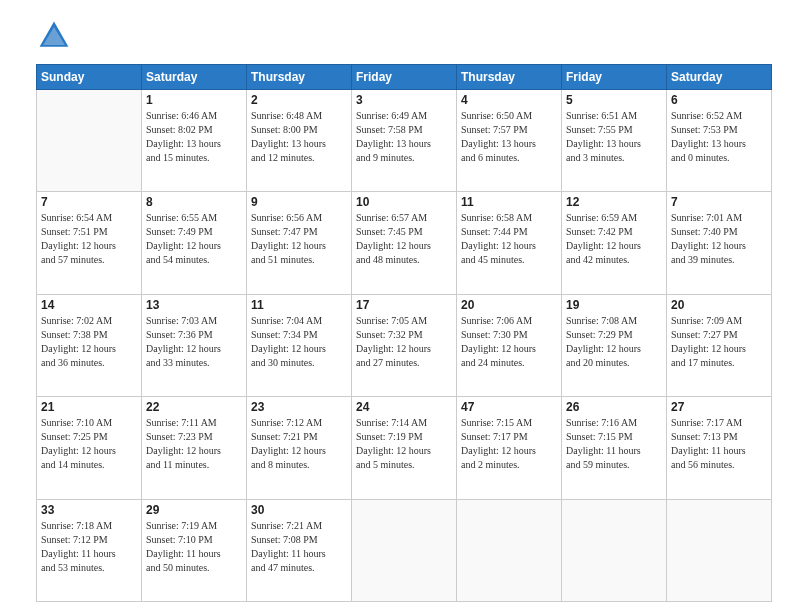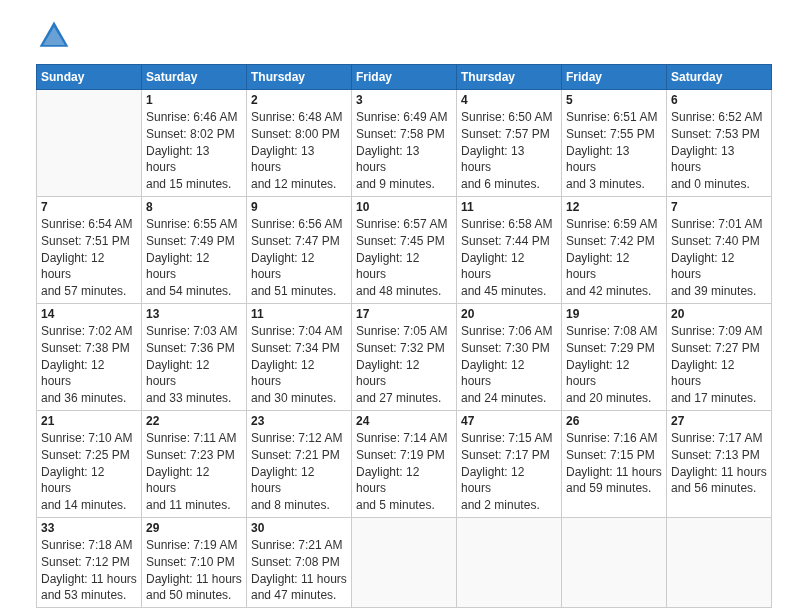--- a/index.html
+++ b/index.html
@@ -82,23 +82,24 @@
       background: #f9f9f9;
     }
     .day-num {
       font-size: 12px;
       font-weight: bold;
       color: #222;
       display: block;
       margin-bottom: 2px;
     }
     .day-info {
-      font-size: 12px;
+      font-size: 10px;
       color: #333;
       line-height: 1.4;
+      font-family: Liberation Serif, serif;
     }
   </style>
 </head>
 <body>
 
 <div class="page">
   <div class="header">
     <div class="logo">
       <svg class="logo-icon" viewBox="0 0 40 40">
         <polygon points="20,4 36,32 4,32" fill="#2979c5"></polygon>

